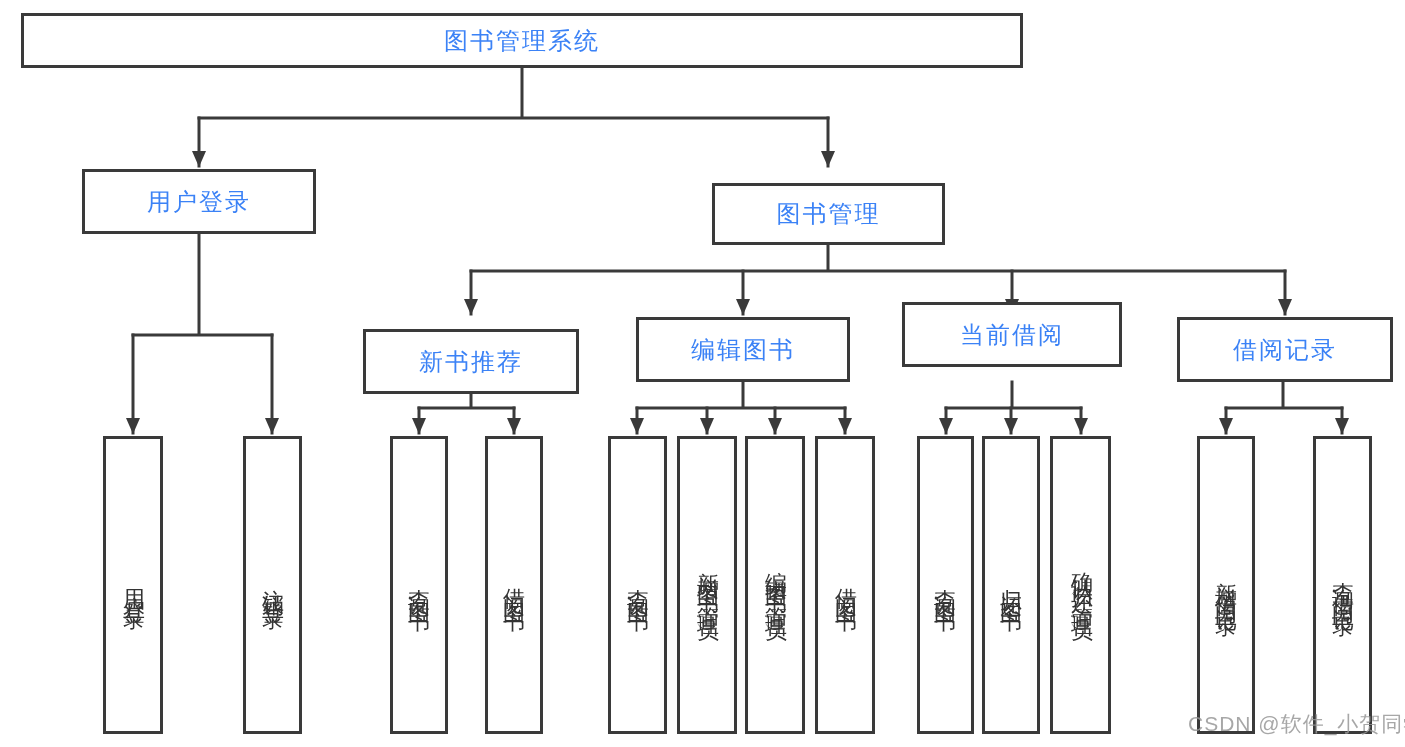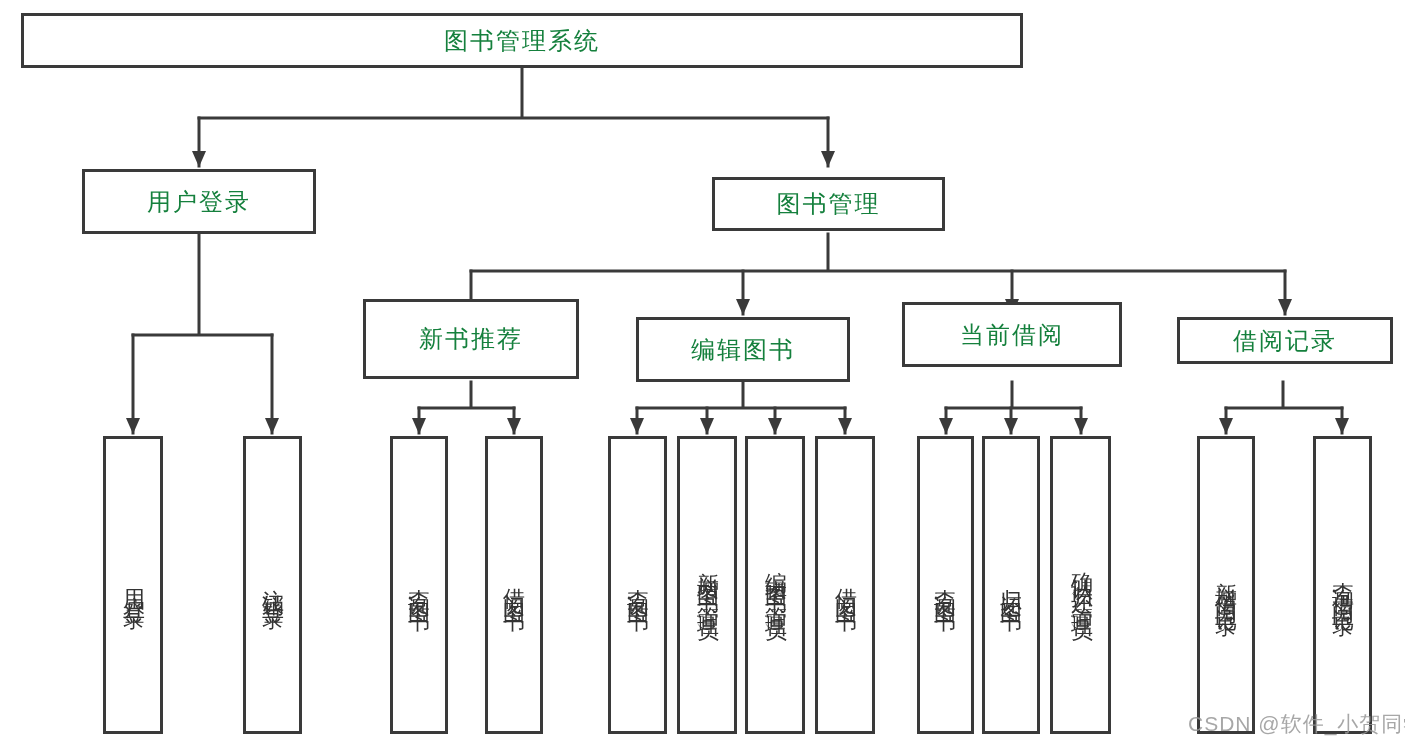--- a/index.html
+++ b/index.html
@@ -9,21 +9,21 @@
     font-family:"Liberation Sans", sans-serif;
   }
   .stage{position:absolute;inset:0;}
   svg.wires{position:absolute;left:0;top:0;z-index:0;}
   .ln{stroke:#3a3a3a;stroke-width:3;fill:none;stroke-linecap:square;}
   .ar{marker-end:url(#ah);}
   .hbox{
     position:absolute;box-sizing:border-box;z-index:1;
     background:#ffffff;border:3px solid #3a3a3a;
     display:flex;align-items:center;justify-content:center;
-    font-size:24px;letter-spacing:2px;color:#15803d;white-space:nowrap;
+    font-size:24px;letter-spacing:2px;color:#3b82f6;white-space:nowrap;
   }
   .vbox{
     position:absolute;box-sizing:border-box;z-index:1;
     top:436px;height:298px;
     background:#ffffff;border:3px solid #3a3a3a;
     writing-mode:vertical-rl;text-orientation:mixed;
     text-align:center;line-height:52px;
     font-size:22px;letter-spacing:7px;color:#333333;
   }
   .watermark{
@@ -74,26 +74,26 @@
     <line class="ln ar" x1="1081" y1="408" x2="1081" y2="433"></line>
 
     <path class="ln" d="M1283,382 V408 M1226,408 H1342"></path>
     <line class="ln ar" x1="1226" y1="408" x2="1226" y2="433"></line>
     <line class="ln ar" x1="1342" y1="408" x2="1342" y2="433"></line>
   </svg>
 
   <div class="hbox" style="left:21px;top:13px;width:1002px;height:55px">图书管理系统</div>
 
   <div class="hbox" style="left:82px;top:169px;width:234px;height:65px">用户登录</div>
-  <div class="hbox" style="left:712px;top:177px;width:233px;height:54px">图书管理</div>
+  <div class="hbox" style="left:712px;top:183px;width:233px;height:62px">图书管理</div>
 
-  <div class="hbox" style="left:363px;top:299px;width:216px;height:80px">新书推荐</div>
+  <div class="hbox" style="left:363px;top:329px;width:216px;height:65px">新书推荐</div>
   <div class="hbox" style="left:636px;top:317px;width:214px;height:65px">编辑图书</div>
   <div class="hbox" style="left:902px;top:302px;width:220px;height:65px">当前借阅</div>
-  <div class="hbox" style="left:1177px;top:317px;width:216px;height:47px">借阅记录</div>
+  <div class="hbox" style="left:1177px;top:317px;width:216px;height:65px">借阅记录</div>
 
   <div class="vbox" style="left:103px;width:60px">用户登录</div>
   <div class="vbox" style="left:243px;width:59px">注销登录</div>
 
   <div class="vbox" style="left:390px;width:58px">查询图书</div>
   <div class="vbox" style="left:485px;width:58px">借阅图书</div>
 
   <div class="vbox" style="left:608px;width:59px">查询图书</div>
   <div class="vbox" style="left:677px;width:60px">新增图书（管理员）</div>
   <div class="vbox" style="left:745px;width:60px">编辑图书（管理员）</div>

